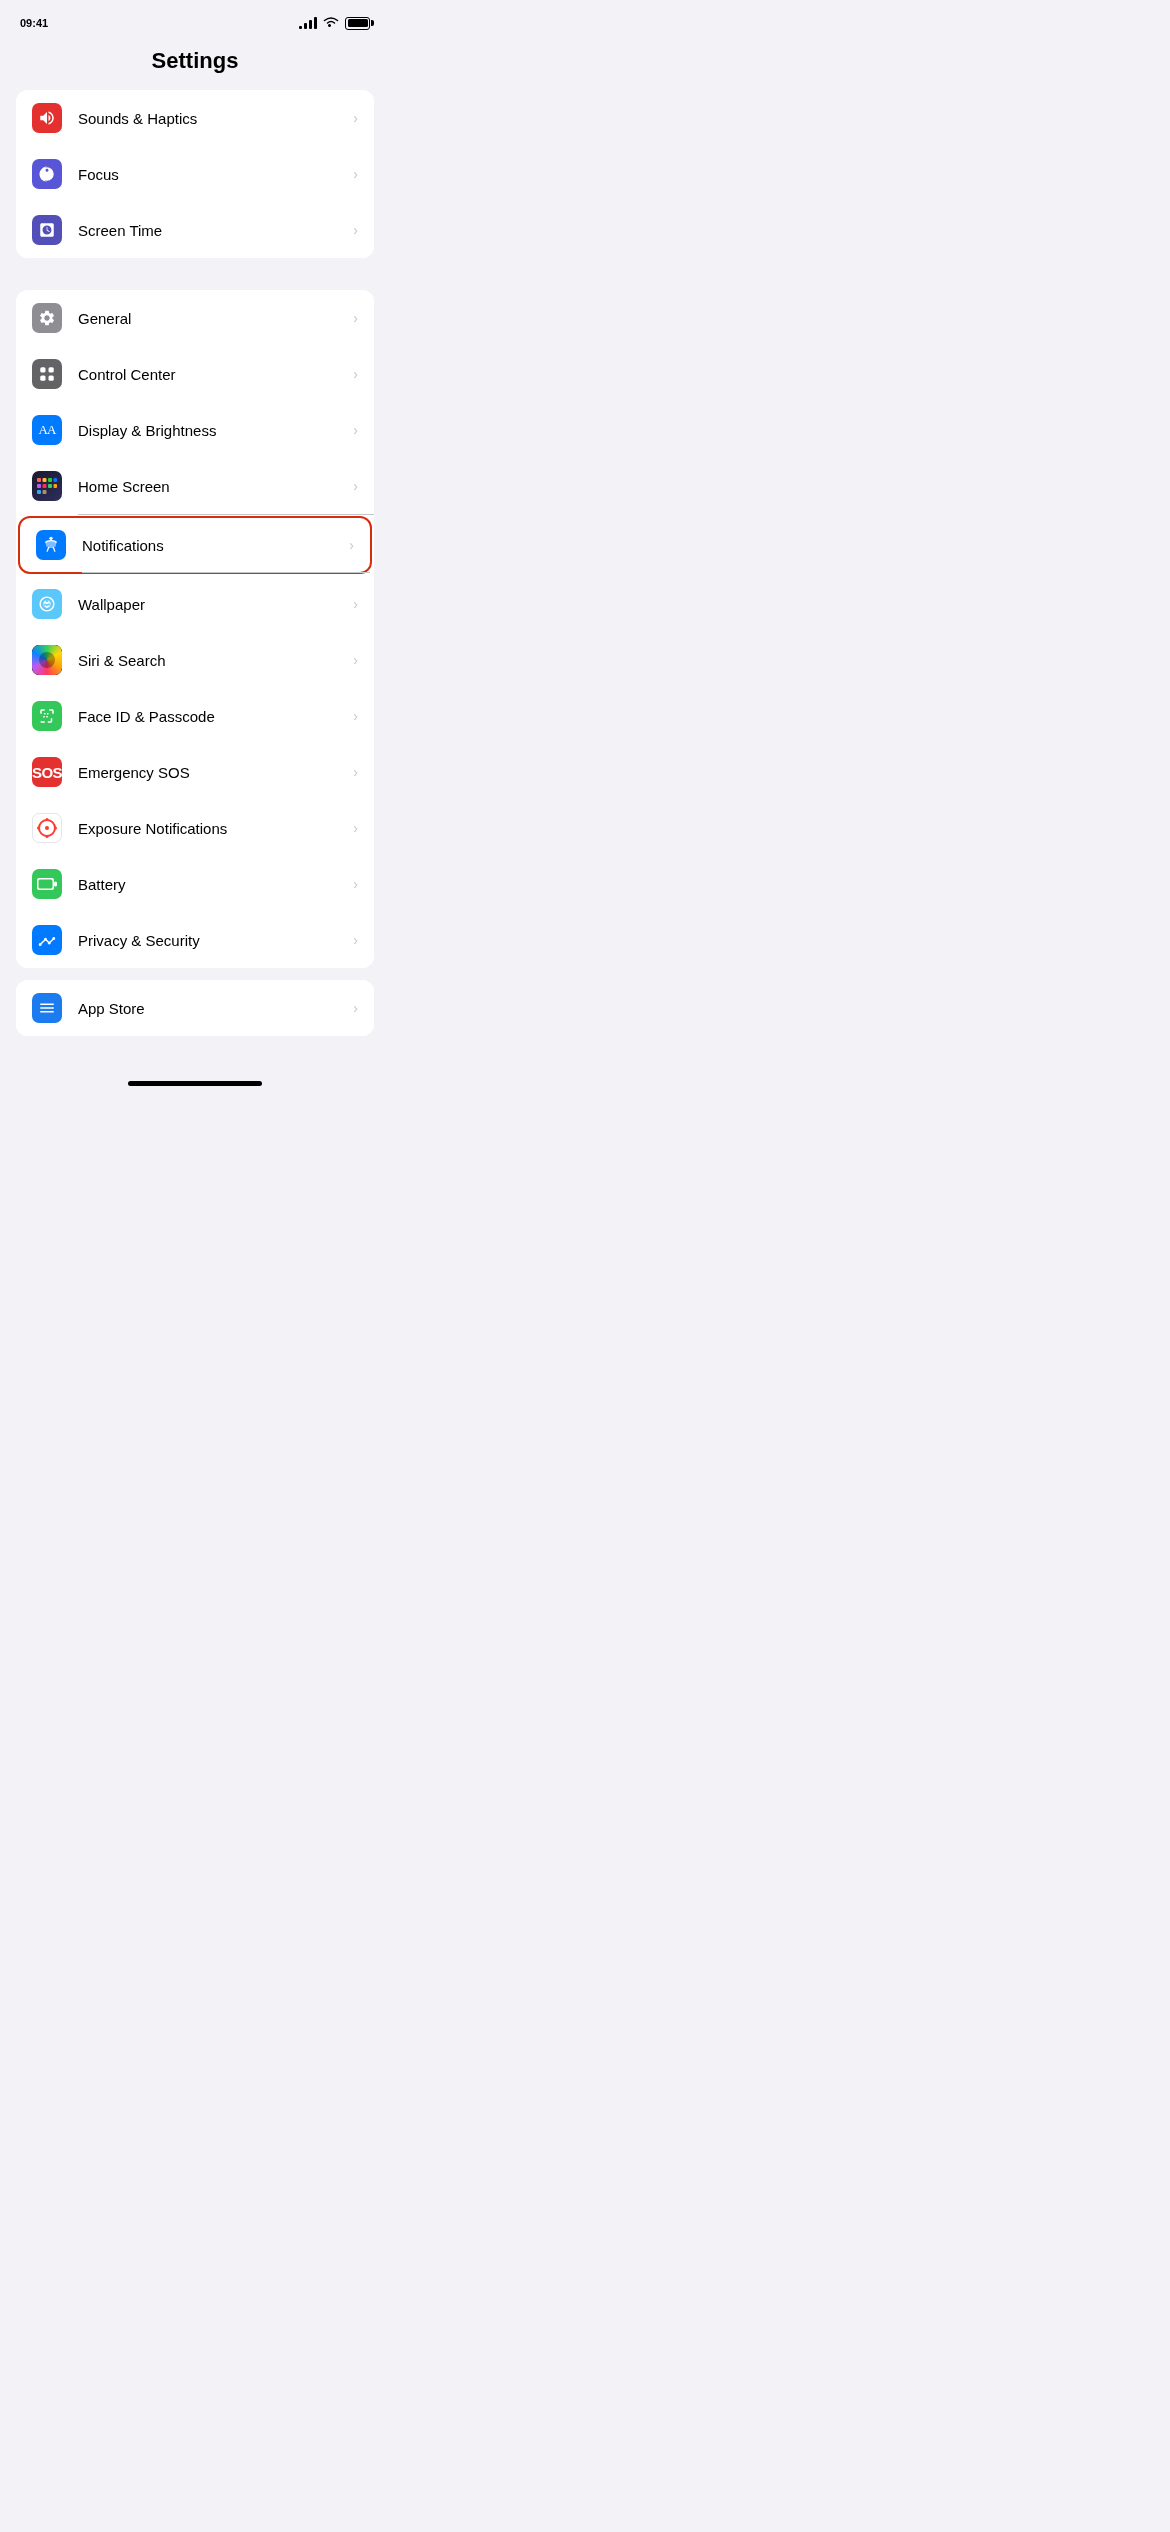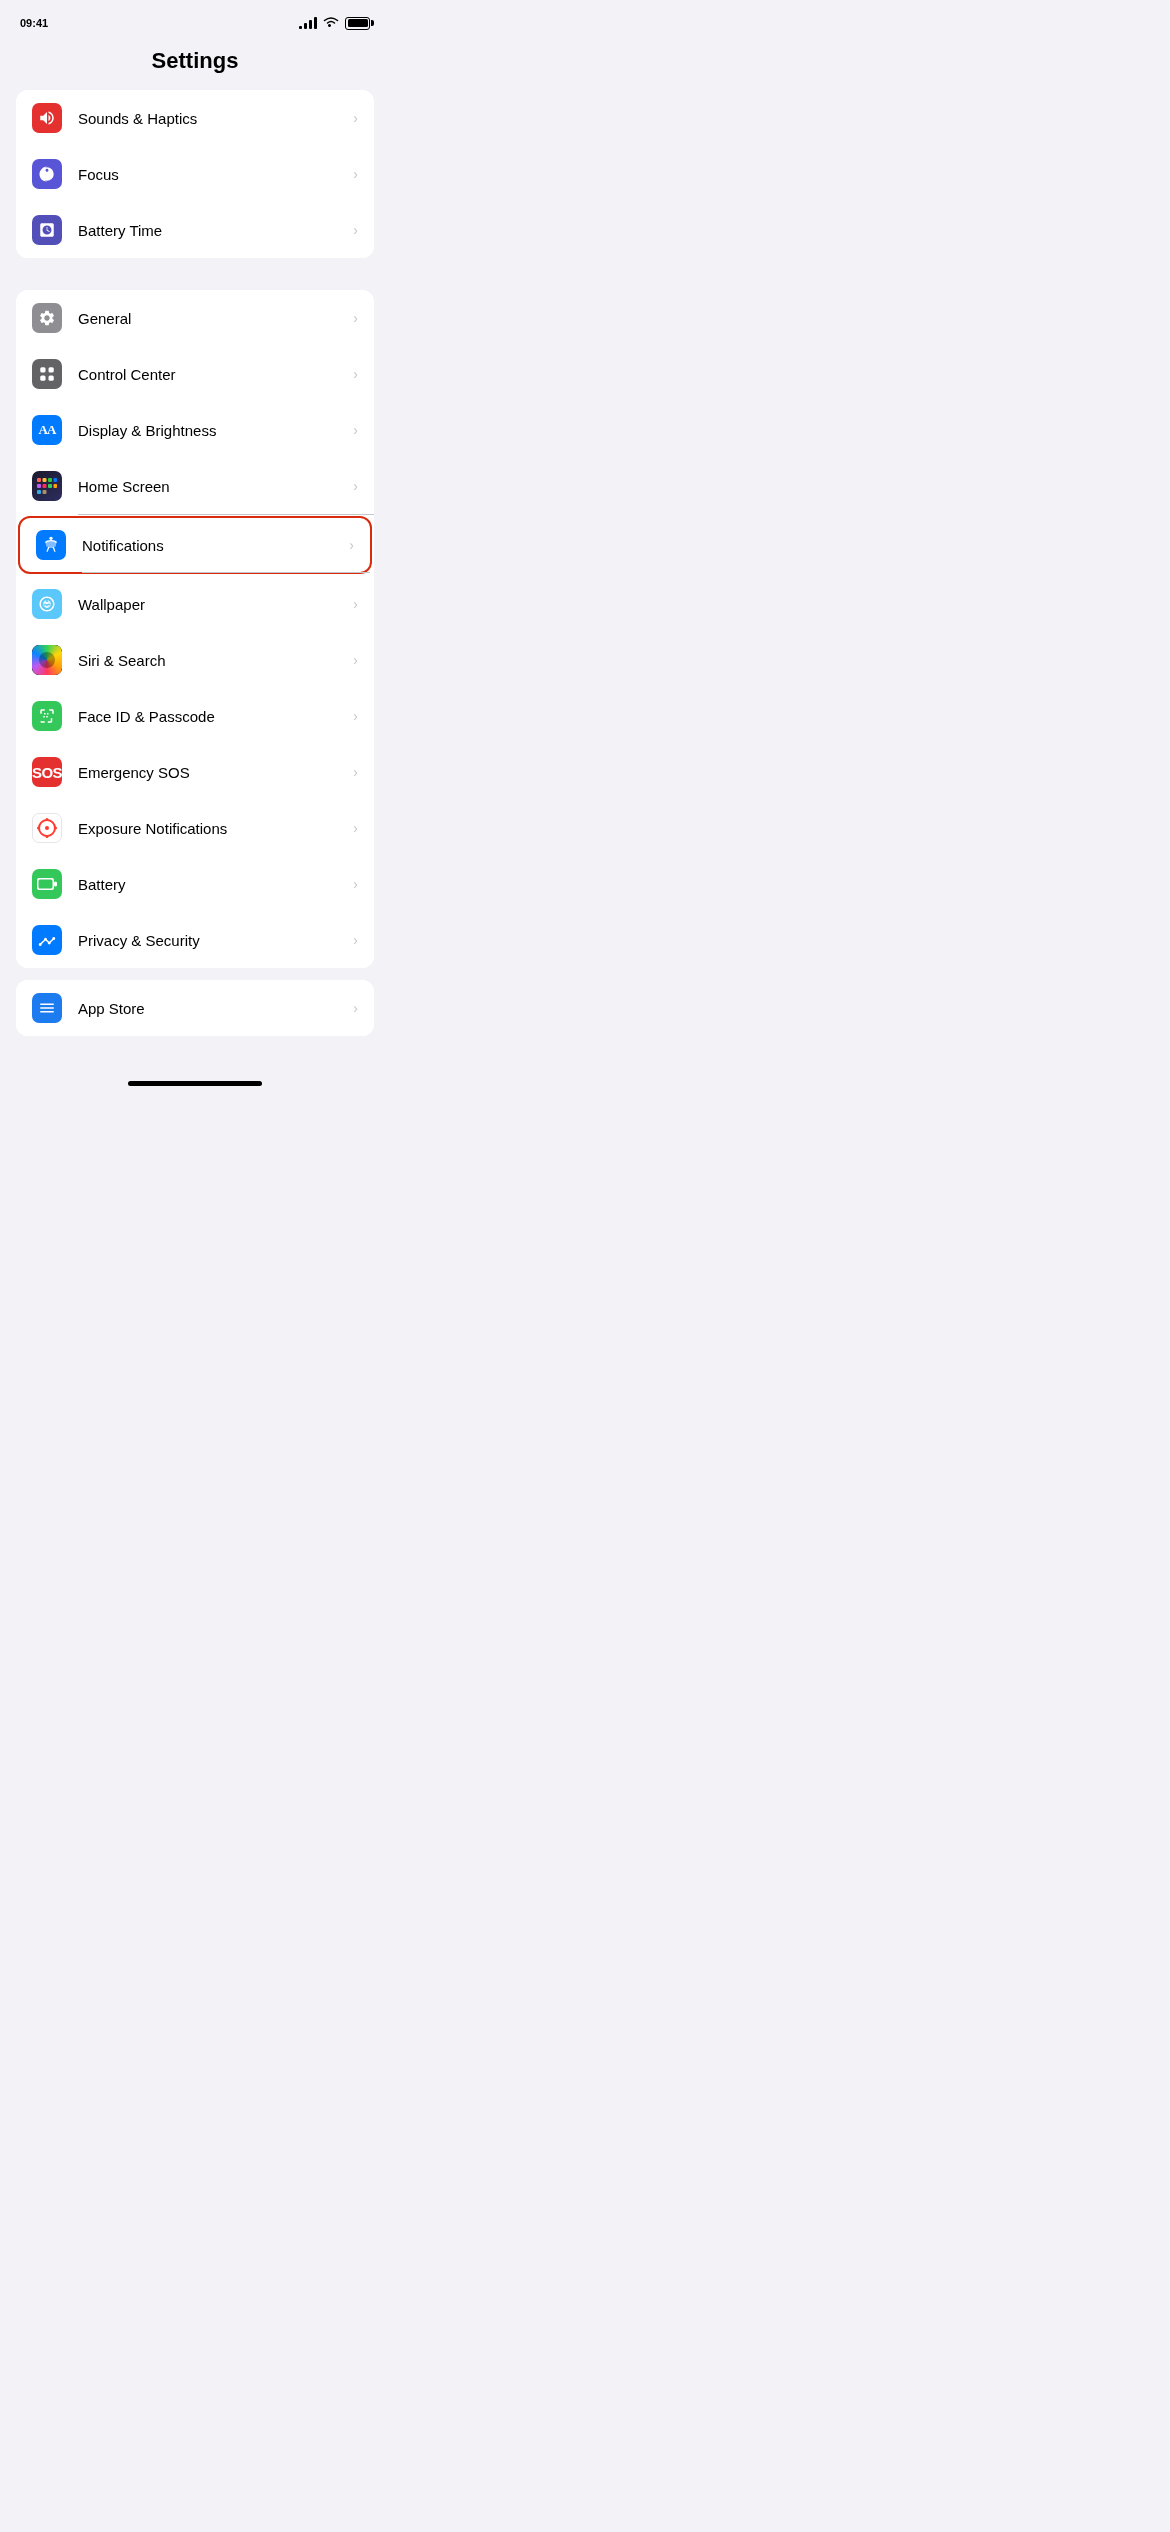--- a/index.html
+++ b/index.html
@@ -221,21 +221,21 @@
     <span class="settings-label">Focus</span>
     <span class="settings-chevron">›</span>
   </div>
 
   <div class="settings-row">
     <div class="settings-icon icon-indigo">
       <svg width="18" height="18" viewBox="0 0 24 24" fill="white">
         <path d="M5 3H19C20.1 3 21 3.9 21 5V19C21 20.1 20.1 21 19 21H5C3.9 21 3 20.1 3 19V5C3 3.9 3.9 3 5 3ZM12 6C8.69 6 6 8.69 6 12C6 15.31 8.69 18 12 18C15.31 18 18 15.31 18 12C18 8.69 15.31 6 12 6ZM12.5 12V8H11.5V12.5L15 14.5L15.5 13.7L12.5 12Z"></path>
       </svg>
     </div>
-    <span class="settings-label">Battery Time</span>
+    <span class="settings-label">Screen Time</span>
     <span class="settings-chevron">›</span>
   </div>
 
 </div>
 
 <div class="settings-group">
 
   <div class="settings-row">
     <div class="settings-icon icon-gray">
       <svg width="18" height="18" viewBox="0 0 24 24" fill="white">
@@ -254,21 +254,21 @@
         <rect x="3" y="14" width="7" height="7" rx="2" fill="white"></rect>
         <rect x="14" y="14" width="7" height="7" rx="2" fill="white"></rect>
       </svg>
     </div>
     <span class="settings-label">Control Center</span>
     <span class="settings-chevron">›</span>
   </div>
 
   <div class="settings-row">
     <div class="settings-icon icon-blue">
-      <span style="font-size:13px; font-weight:700; color:white; font-family: Georgia, serif; letter-spacing:-1px;">AA</span>
+      <span style="font-size:13px; font-weight:400; color:white; font-family: Georgia, serif; letter-spacing:-1px;">AA</span>
     </div>
     <span class="settings-label">Display &amp; Brightness</span>
     <span class="settings-chevron">›</span>
   </div>
 
   <div class="settings-row">
     <div class="settings-icon" style="background: linear-gradient(145deg, #1a1a2e, #2d2d5e);">
       <svg width="20" height="16" viewBox="0 0 20 16">
         <rect x="0" y="0" width="4" height="4" rx="1" fill="#FF5F57"></rect>
         <rect x="5.5" y="0" width="4" height="4" rx="1" fill="#FEBC2E"></rect>

